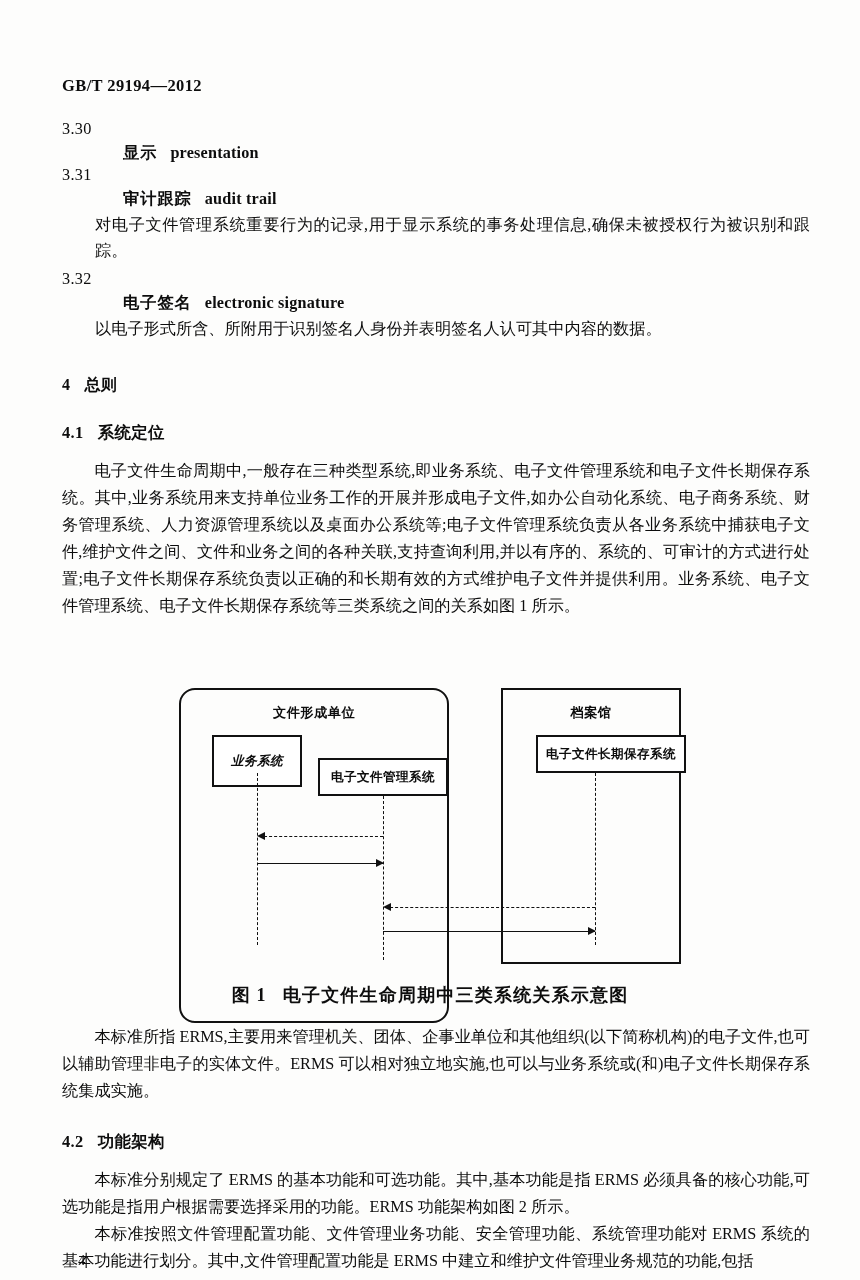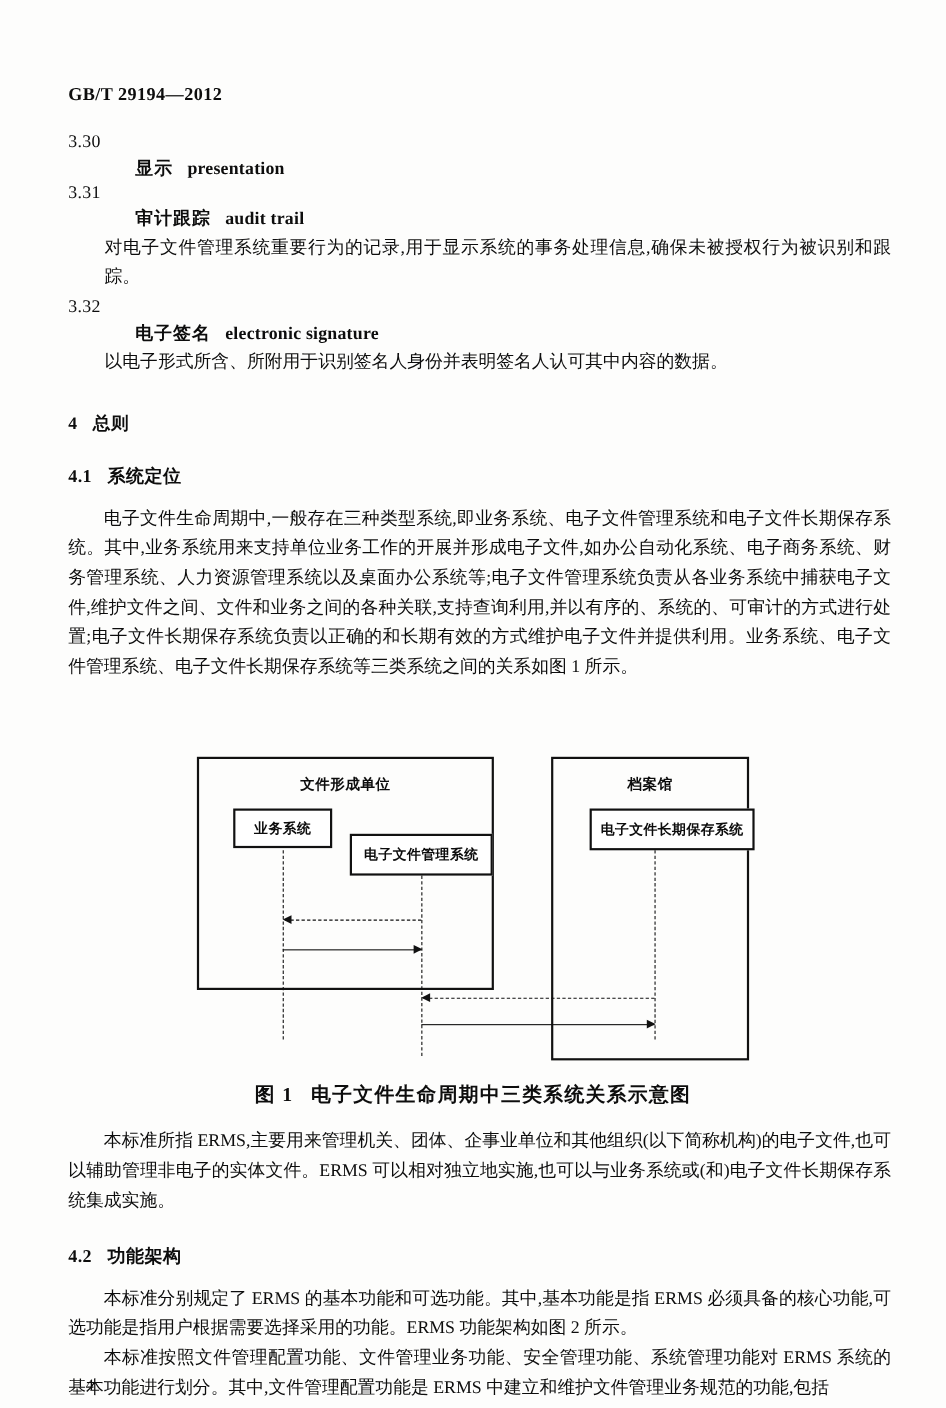--- a/index.html
+++ b/index.html
@@ -217,29 +217,29 @@
     </p>
 
     <div class="spacer-sm"></div>
 
     <p class="para">电子文件生命周期中,一般存在三种类型系统,即业务系统、电子文件管理系统和电子文件长期保存系统。其中,业务系统用来支持单位业务工作的开展并形成电子文件,如办公自动化系统、电子商务系统、财务管理系统、人力资源管理系统以及桌面办公系统等;电子文件管理系统负责从各业务系统中捕获电子文件,维护文件之间、文件和业务之间的各种关联,支持查询利用,并以有序的、系统的、可审计的方式进行处置;电子文件长期保存系统负责以正确的和长期有效的方式维护电子文件并提供利用。业务系统、电子文件管理系统、电子文件长期保存系统等三类系统之间的关系如图 1 所示。</p>
   </div>
 
   <div class="figure-wrap">
     <div class="fig-canvas">
 
-      <div class="org-box" style="left:0px; top:0px; width:270px; height:212px;">
+      <div class="org-box" style="left:0px; top:0px; width:270px; height:335px;border-radius:16px;">
         <div class="org-title">文件形成单位</div>
       </div>
 
       <div class="org-box" style="left:322px; top:0px; width:180px; height:276px;">
         <div class="org-title">档案馆</div>
       </div>
 
-      <div class="sys-box" style="left:33px; top:47px; width:90px; height:36px;">业务系统</div>
+      <div class="sys-box" style="left:33px; top:47px; width:90px; height:52px;font-style:italic;">业务系统</div>
 
       <div class="sys-box" style="left:139px; top:70px; width:130px; height:38px;">电子文件管理系统</div>
 
       <div class="sys-box" style="left:357px; top:47px; width:150px; height:38px;">电子文件长期保存系统</div>
 
       <div class="lifeline" style="left:78px; top:85px; height:172px;"></div>
       <div class="lifeline" style="left:204px; top:108px; height:164px;"></div>
       <div class="lifeline" style="left:416px; top:85px; height:172px;"></div>
 
       <div class="msg-dashed" style="left:80px; top:148px; width:124px;"></div>

